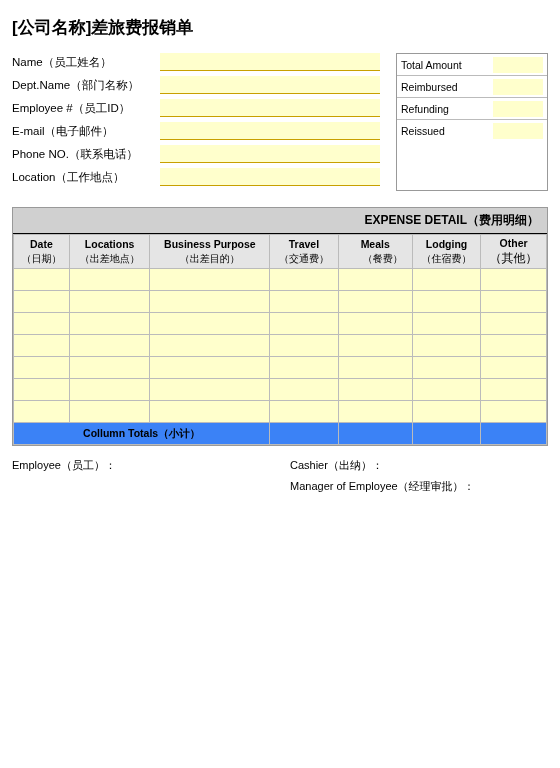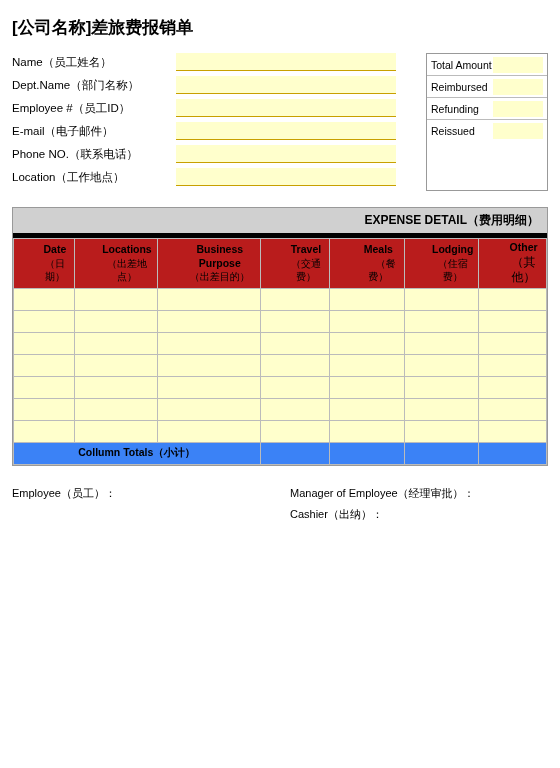--- a/index.html
+++ b/index.html
@@ -33,35 +33,35 @@
     }
     .info-left {
       flex: 1;
     }
     .info-row {
       display: flex;
       align-items: center;
       margin-bottom: 5px;
     }
     .info-label {
-      width: 164px;
+      width: 148px;
       font-size: 11.5px;
       white-space: nowrap;
     }
     .info-input {
       flex: 1;
       height: 18px;
       background: #ffffcc;
       border: none;
       border-bottom: 1px solid #c8a000;
       min-width: 140px;
       max-width: 220px;
     }
     .info-right {
-      width: 122px;
+      width: 152px;
       margin-left: 8px;
       border: 1px solid #999;
       font-size: 11px;
     }
     .info-right-row {
       display: flex;
       align-items: center;
       border-bottom: 1px solid #bbb;
       height: 22px;
       padding: 0 4px;
@@ -83,56 +83,55 @@
     .expense-section {
       border: 1px solid #999;
       margin-bottom: 12px;
     }
     .expense-header {
       background: #d0d0d0;
       text-align: right;
       padding: 4px 8px;
       font-size: 12px;
       font-weight: bold;
-      border-bottom: 5px solid #000000;
+      border-bottom: 1px solid #000000;
     }
     .expense-table {
       width: 100%;
       border-collapse: collapse;
     }
     .expense-table th, .expense-table td {
       border: 1px solid #bbb;
       text-align: center;
       vertical-align: middle;
       padding: 2px 2px;
       font-size: 10.5px;
     }
     .expense-table th {
-      background: #b91c1c;
+      background: #e5e5e5;
       font-weight: bold;
       line-height: 1.3;
-      padding-left: 24px;
     }
     .expense-table .data-cell {
       background: #ffffcc;
       height: 22px;
     }
     .expense-table .totals-row td {
       background: #3b82f6;
       font-weight: bold;
       height: 22px;
     }
     .totals-label {
       text-align: center;
     }
     
     .signature-section {
       display: flex;
       justify-content: space-between;
-      margin-top: 20px;
+      margin-top: 12px;
       font-size: 11px;
     }
     .sig-left {
       flex: 1;
     }
     .sig-right {
       flex: 1;
       text-align: left;
       padding-left: 20px;
     }
@@ -285,17 +284,17 @@
           </tr>
         </tbody>
     </table>
   </div>
 
   <div class="signature-section">
     <div class="sig-left">
       <div class="sig-line">Employee（员工）：</div>
     </div>
     <div class="sig-right">
+      <div class="sig-line">Cashier（出纳）：</div>
       <div class="sig-line">Manager of Employee（经理审批）：</div>
-      <div class="sig-line">Cashier（出纳）：</div>
     </div>
   </div>
 </div>
 
 </body></html>

